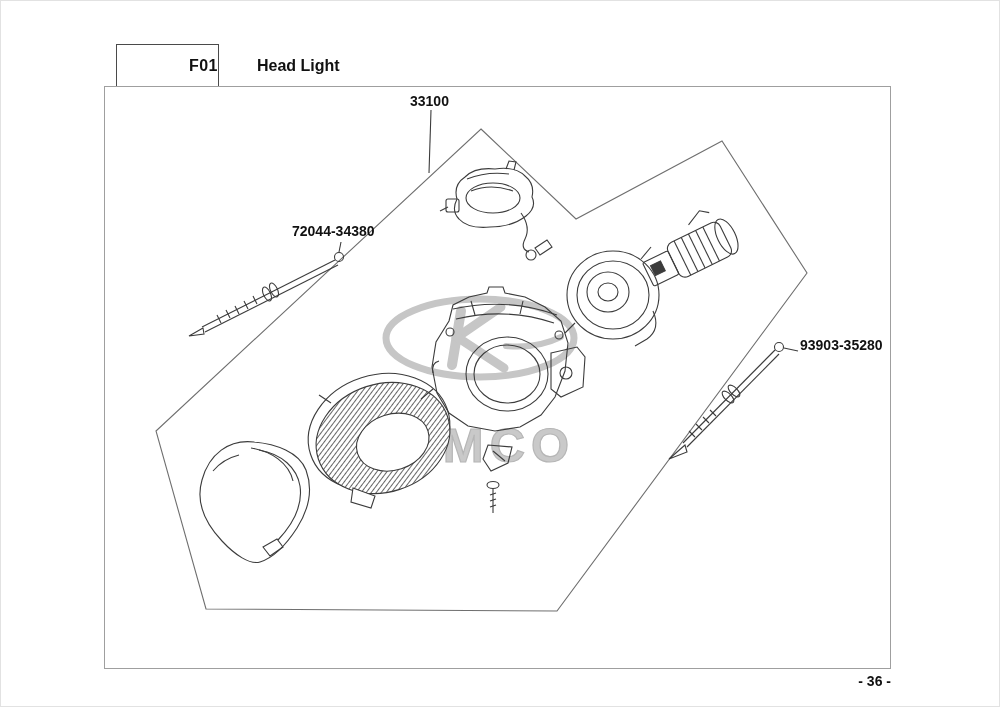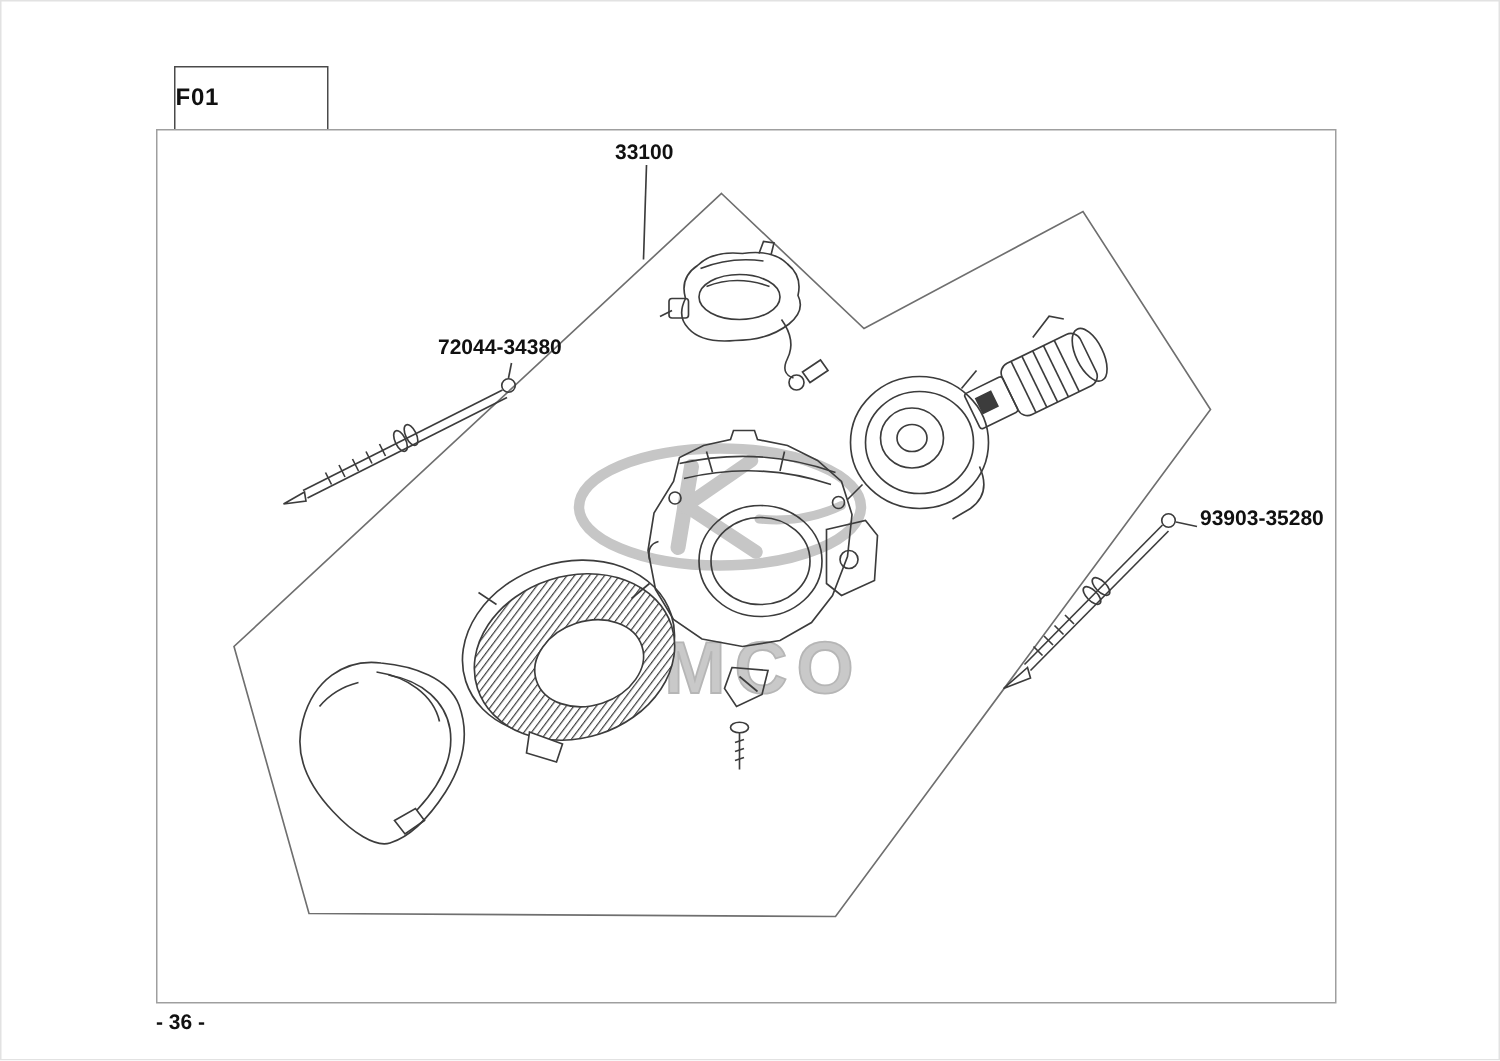--- a/index.html
+++ b/index.html
@@ -5,21 +5,21 @@
   * { margin:0; padding:0; box-sizing:border-box; }
   html,body { background:#ffffff; }
   body { font-family:"Liberation Sans", sans-serif; color:#111; }
   .page {
     position:relative; width:1000px; height:707px;
     background:#ffffff; border:1px solid #e2e2e2; overflow:hidden;
   }
   .code-box {
     position:absolute; left:115px; top:43px; width:103px; height:43px;
     border:1px solid #4a4a4a; background:#ffffff;
-    display:flex; align-items:center; justify-content:flex-start;
+    display:flex; align-items:center; justify-content:flex-end;
     font-weight:bold; font-size:16px; letter-spacing:0.5px;
   }
   .page-title {
     position:absolute; left:256px; top:43px; height:43px;
     display:flex; align-items:center;
     font-weight:bold; font-size:16px;
   }
   .diagram-frame {
     position:absolute; left:103px; top:85px; width:787px; height:583px;
     border:1px solid #9f9f9f; background:#ffffff;
@@ -27,31 +27,32 @@
   .drawing { position:absolute; left:0; top:0; width:785px; height:581px; }
   .part-label {
     position:absolute; font-weight:bold; font-size:14px;
     white-space:nowrap; color:#111;
   }
   #label-33100 { left:305px; top:6px; }
   #label-34380 { left:187px; top:136px; }
   #label-35280 { left:695px; top:250px; }
   .page-number {
     position:absolute; left:103px; top:672px; width:787px;
-    text-align:left; font-weight:bold; font-size:14px;
+    text-align:right; font-weight:bold; font-size:14px;
   }
 </style>
 </head>
 <body>
 
 <div class="page">
 
   <div class="code-box">
     <span>F01</span>
   </div>
+  <div class="page-title">Head Light</div>
 
   <div class="diagram-frame">
 
     <svg class="drawing" viewBox="104 86 785 581" xmlns="http://www.w3.org/2000/svg">
       <defs>
         <pattern id="hatch" width="4" height="4" patternUnits="userSpaceOnUse" patternTransform="rotate(55)">
           <rect width="4" height="4" fill="#ffffff"></rect>
           <line x1="0" y1="0" x2="0" y2="4" stroke="#3f3f3f" stroke-width="1.6"></line>
         </pattern>
       </defs>

